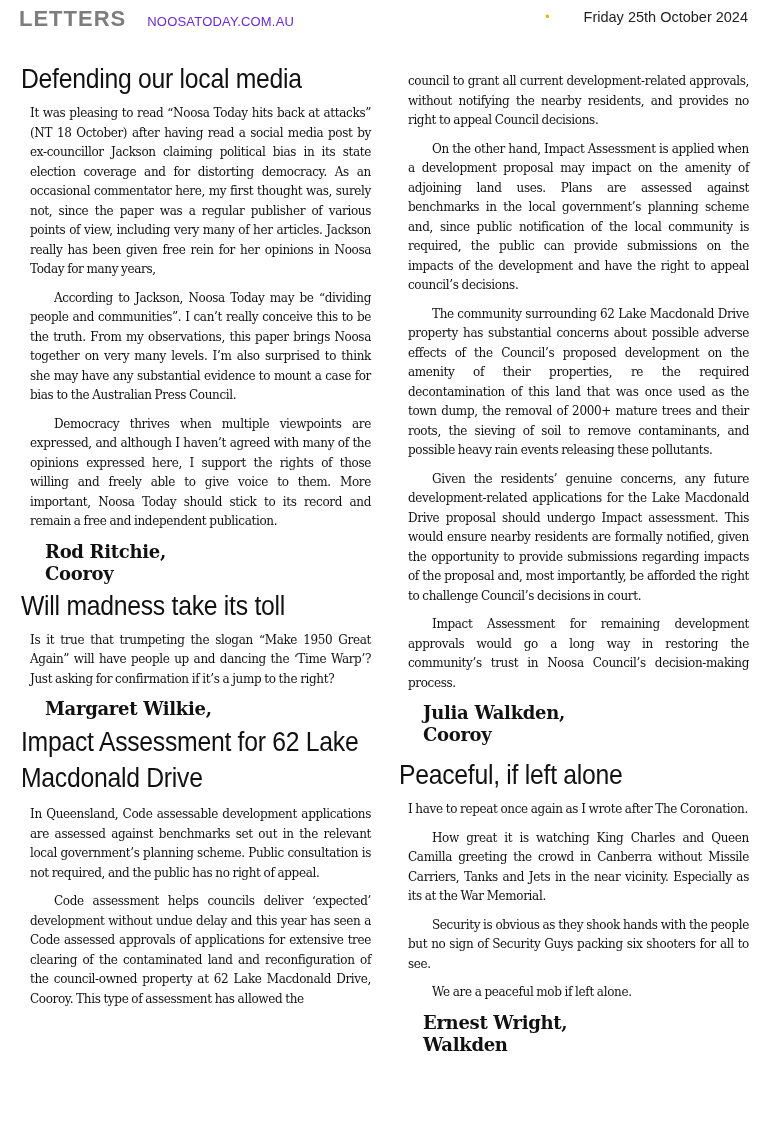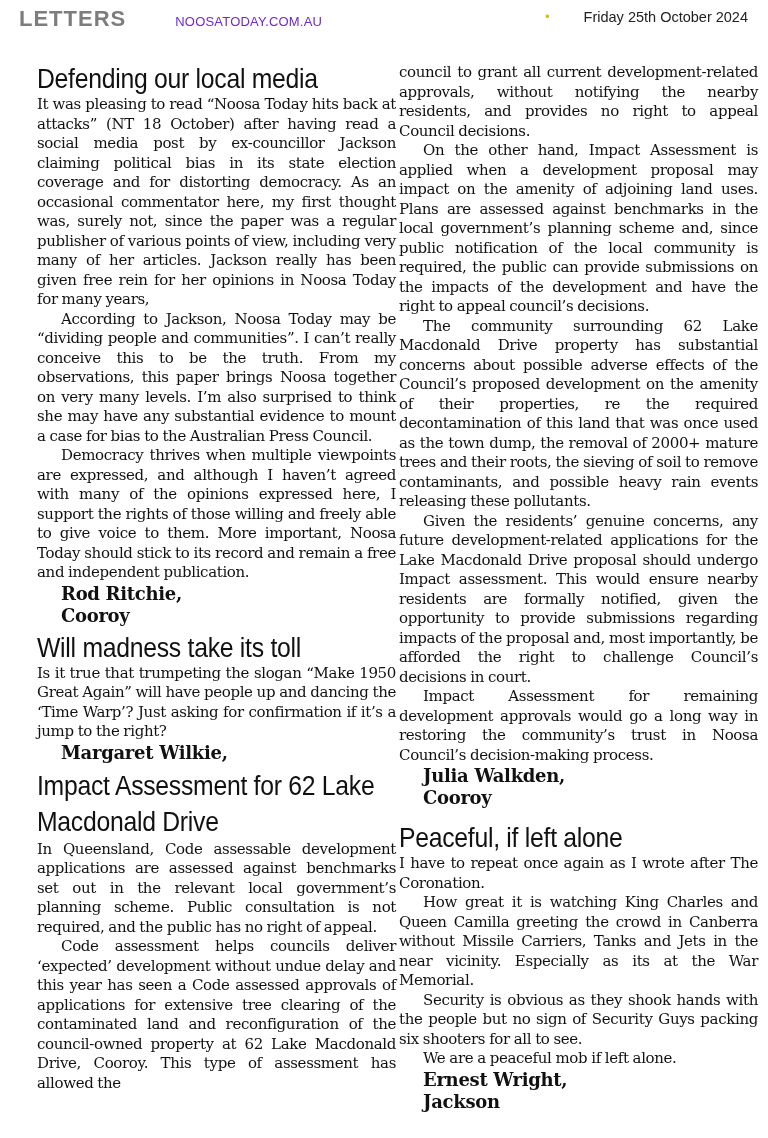--- a/index.html
+++ b/index.html
@@ -1,29 +1,29 @@
 <!DOCTYPE html>
 <html><head>
 <meta charset="utf-8">
 <style>
   html, body { margin: 0; padding: 0; background: #ffffff; }
   body { width: 768px; height: 1138px; overflow: hidden; position: relative; color: #111; }
   .masthead { position: absolute; left: 0; top: 0; width: 768px; height: 40px; }
-  .mast-left { position: absolute; left: 19px; top: 6px; display: flex; align-items: baseline; gap: 28px; }
+  .mast-left { position: absolute; left: 19px; top: 6px; display: flex; align-items: baseline; }
   .section { font-family: "Liberation Sans", sans-serif; font-weight: bold; font-size: 22px; color: #7d7d7d; letter-spacing: 1px; }
   .site { font-family: "Liberation Sans", sans-serif; font-size: 13px; color: #6d28d9; margin-left: 21px; letter-spacing: 0.2px; }
   .mast-right { position: absolute; right: 20px; top: 9px; display: flex; align-items: center; }
   .dot { font-family: "Liberation Sans", sans-serif; font-size: 12px; color: #e0b400; margin-right: 18px; }
   .date { font-family: "Liberation Sans", sans-serif; font-size: 14.5px; color: #222; margin-left: 16px; }
   .col { position: absolute; top: 62px; }
-  .col-left { left: 37px; width: 359px; }
+  .col-left { left: 21px; width: 359px; }
   .col-right { left: 399px; width: 359px; top: 63px; }
   h2 { font-family: "Liberation Sans", sans-serif; font-weight: normal; font-size: 27.5px; line-height: 33px; margin: 0; color: #111; transform: scaleX(0.9); transform-origin: left; white-space: nowrap; letter-spacing: -0.3px; }
   h2.wrap { white-space: normal; width: 400px; line-height: 36px; }
-  p { font-family: "DejaVu Serif", serif; font-size: 15px; line-height: 19.5px; margin: 0; text-align: justify; color: #111; letter-spacing: -0.35px; word-spacing: -0.5px; hyphens: auto; }
+  p { font-family: "DejaVu Serif", serif; font-size: 12px; line-height: 19.5px; margin: 9px; text-align: justify; color: #111; letter-spacing: -0.35px; word-spacing: -0.5px; hyphens: auto; }
   p.ind { text-indent: 24px; }
   .sig { font-family: "DejaVu Serif", serif; font-weight: bold; font-size: 18px; line-height: 22px; padding-left: 24px; color: #111; letter-spacing: -0.3px; }
   .gap { height: 4px; }
 </style>
 </head>
 <body>
 
 <div class="masthead">
   <div class="mast-left">
     <span class="section">LETTERS</span>
@@ -69,15 +69,15 @@
     <div class="sig">Cooroy</div>
   </article>
   <div class="gap" style="height:12px"></div>
   <article>
     <h2>Peaceful, if left alone</h2>
     <p>I have to repeat once again as I wrote after The Coronation.</p>
     <p class="ind">How great it is watching King Charles and Queen Camilla greeting the crowd in Canberra without Missile Carriers, Tanks and Jets in the near  vicinity. Especially as its at the War Memorial.</p>
     <p class="ind">Security is obvious as they shook hands with the people but no sign of Security Guys packing six shooters for all to see.</p>
     <p class="ind">We are a peaceful mob if left alone.</p>
     <div class="sig">Ernest Wright,</div>
-    <div class="sig">Jackson</div>
+    <div class="sig">Walkden</div>
   </article>
 </div>
 
 </body></html>

